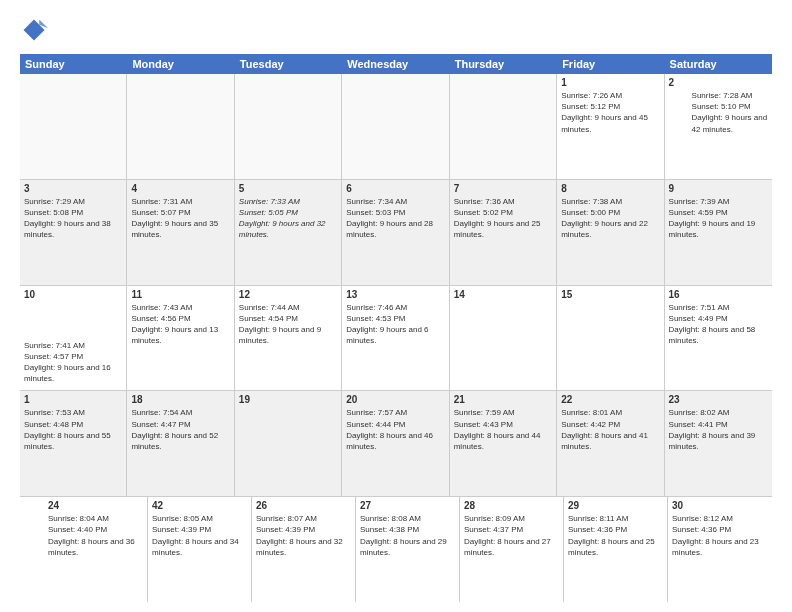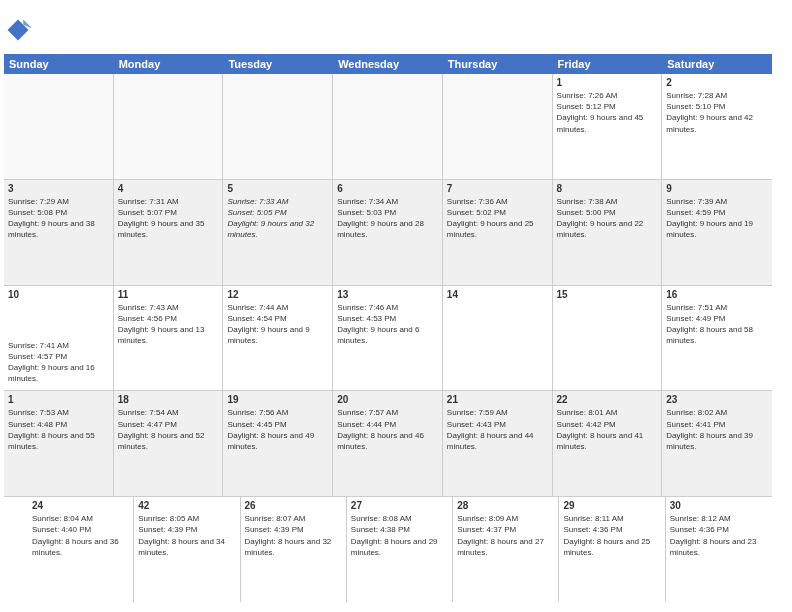--- a/index.html
+++ b/index.html
@@ -6,21 +6,21 @@
     body {
       font-family: Arial, sans-serif;
       background: #fff;
       width: 792px;
       height: 612px;
       overflow: hidden;
     }
     .page {
       width: 792px;
       height: 612px;
-      padding: 16px 20px 10px 4px;
+      padding: 16px 20px 10px 20px;
       display: flex;
       flex-direction: column;
     }
     .header {
       display: flex;
       justify-content: space-between;
       align-items: flex-start;
       margin-bottom: 10px;
     }
     .logo {
@@ -154,21 +154,21 @@
           <div class="cal-cell empty"></div>
           <div class="cal-cell empty"></div>
           <div class="cal-cell">
             <span class="day-num">1</span>
             <div class="cell-info" style="white-space: pre-line;">Sunrise: 7:26 AM
 Sunset: 5:12 PM
 Daylight: 9 hours and 45 minutes.</div>
           </div>
           <div class="cal-cell">
             <span class="day-num">2</span>
-            <div class="cell-info" style="white-space: pre-line;">Sunrise: 7:28 AM
+            <div class="cell-info" style="white-space: pre-line; margin-left: 23px;">Sunrise: 7:28 AM
 Sunset: 5:10 PM
 Daylight: 9 hours and 42 minutes.</div>
           </div>
         </div>
         <div class="cal-row alt-row">
           <div class="cal-cell">
             <span class="day-num">3</span>
             <div class="cell-info" style="white-space: pre-line;">Sunrise: 7:29 AM
 Sunset: 5:08 PM
 Daylight: 9 hours and 38 minutes.</div>
@@ -256,23 +256,20 @@
 Daylight: 8 hours and 55 minutes.</div>
           </div>
           <div class="cal-cell">
             <span class="day-num">18</span>
             <div class="cell-info" style="white-space: pre-line;">Sunrise: 7:54 AM
 Sunset: 4:47 PM
 Daylight: 8 hours and 52 minutes.</div>
           </div>
           <div class="cal-cell">
             <span class="day-num">19</span>
-            <div class="cell-info" style="white-space: pre-line;">Sunrise: 7:56 AM
-Sunset: 4:45 PM
-Daylight: 8 hours and 49 minutes.</div>
           </div>
           <div class="cal-cell">
             <span class="day-num">20</span>
             <div class="cell-info" style="white-space: pre-line;">Sunrise: 7:57 AM
 Sunset: 4:44 PM
 Daylight: 8 hours and 46 minutes.</div>
           </div>
           <div class="cal-cell">
             <span class="day-num">21</span>
             <div class="cell-info" style="white-space: pre-line;">Sunrise: 7:59 AM

